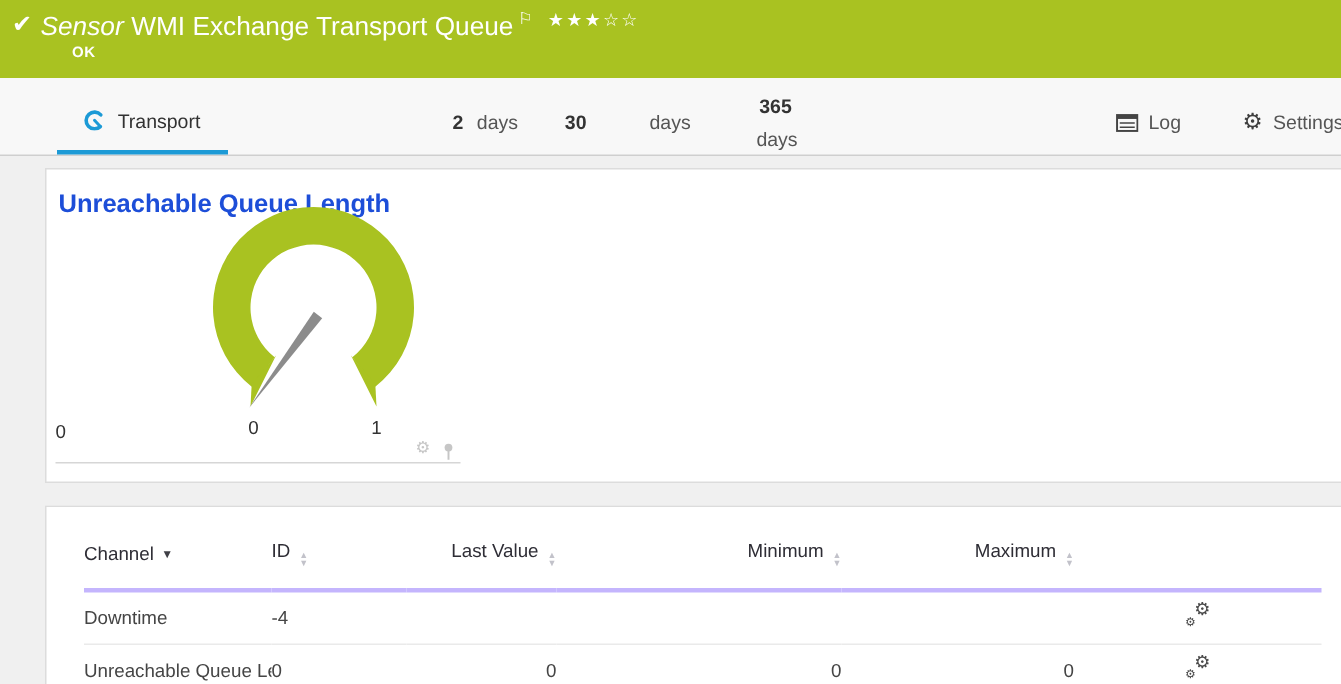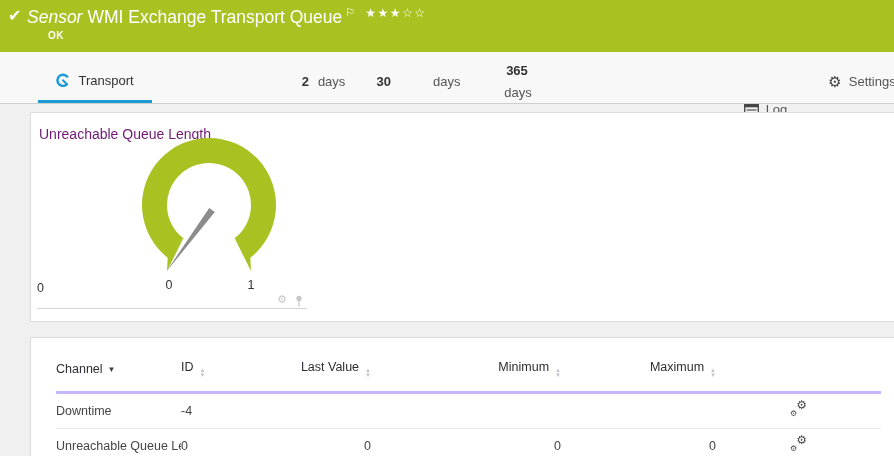--- a/index.html
+++ b/index.html
@@ -21,27 +21,27 @@
   .tabbar{position:absolute;left:0;top:52px;width:894px;height:51px;background:#f8f8f8;border-bottom:1px solid #cfcfcf;}
   .tab{position:absolute;top:0;height:100%;box-sizing:border-box;display:flex;align-items:center;justify-content:center;gap:7px;padding-top:8px;font-size:13px;color:#555;cursor:pointer;white-space:nowrap;}
   .tab .num{font-weight:bold;color:#333;margin-right:2px;}
   .tab.active{color:#323232;border-bottom:3px solid #1c9ad6;}
   .t-overview{left:38px;width:114px;}
   .t-livedata{left:163px;width:105px;}
   .t-2d{left:286px;width:75px;}
   .t-30d{left:381px;width:75px;gap:40px;}
   .t-365d{left:478px;width:80px;flex-direction:column;}
   .t-historic{left:590px;width:115px;}
-  .t-log{left:733px;width:65px;margin-top:28px;}
+  .t-log{left:733px;width:65px;}
   .t-settings{left:822px;width:80px;}
   .gearGlyph{font-size:15px;color:#3f3f3f;line-height:1;}
   
   .panel{position:absolute;background:#fff;border:1px solid #dcdcdc;box-sizing:border-box;}
   .gauge-panel{left:30px;top:112px;width:866px;height:210px;}
-  .gauge-panel h3{position:absolute;left:8px;top:13px;margin:0;font-size:14px;font-weight:normal;color:#701a75;}
+  .gauge-panel h3{position:absolute;left:8px;top:13px;margin:0;font-size:17px;font-weight:bold;color:#1d4ed8;}
   .gauge-svg{position:absolute;left:0;top:0;}
   .gauge-lbl{position:absolute;font-size:12.5px;color:#333;}
   .g-val{left:6px;top:168px;}
   .g-min{left:128px;top:165px;width:20px;text-align:center;}
   .g-max{left:210px;top:165px;width:20px;text-align:center;}
   .g-footline{position:absolute;left:6px;top:195px;width:270px;height:1px;background:#d6d6d6;}
   .g-gear{position:absolute;left:246px;top:181px;font-size:11px;color:#c6c6c6;line-height:1;}
   .g-pin{position:absolute;left:262px;top:182px;}
   
   .table-panel{left:30px;top:337px;width:866px;height:130px;}

